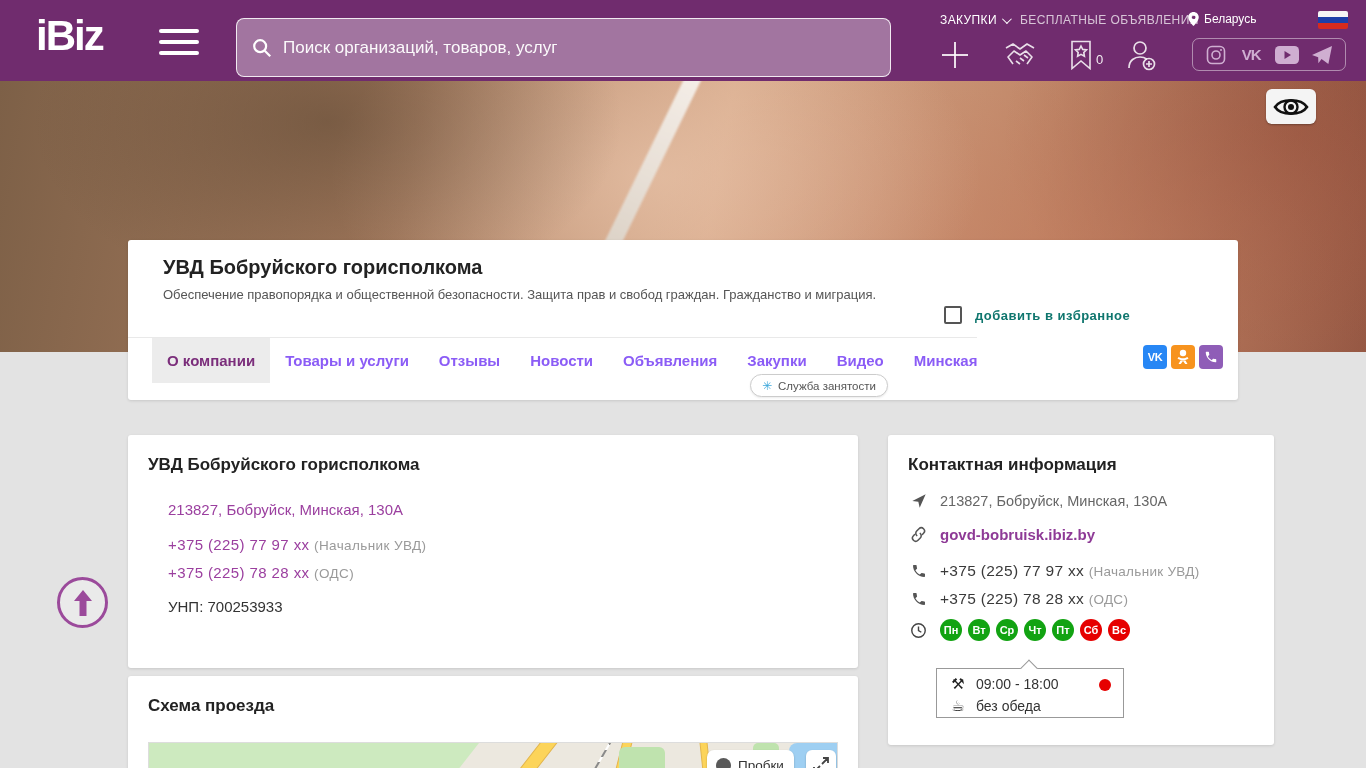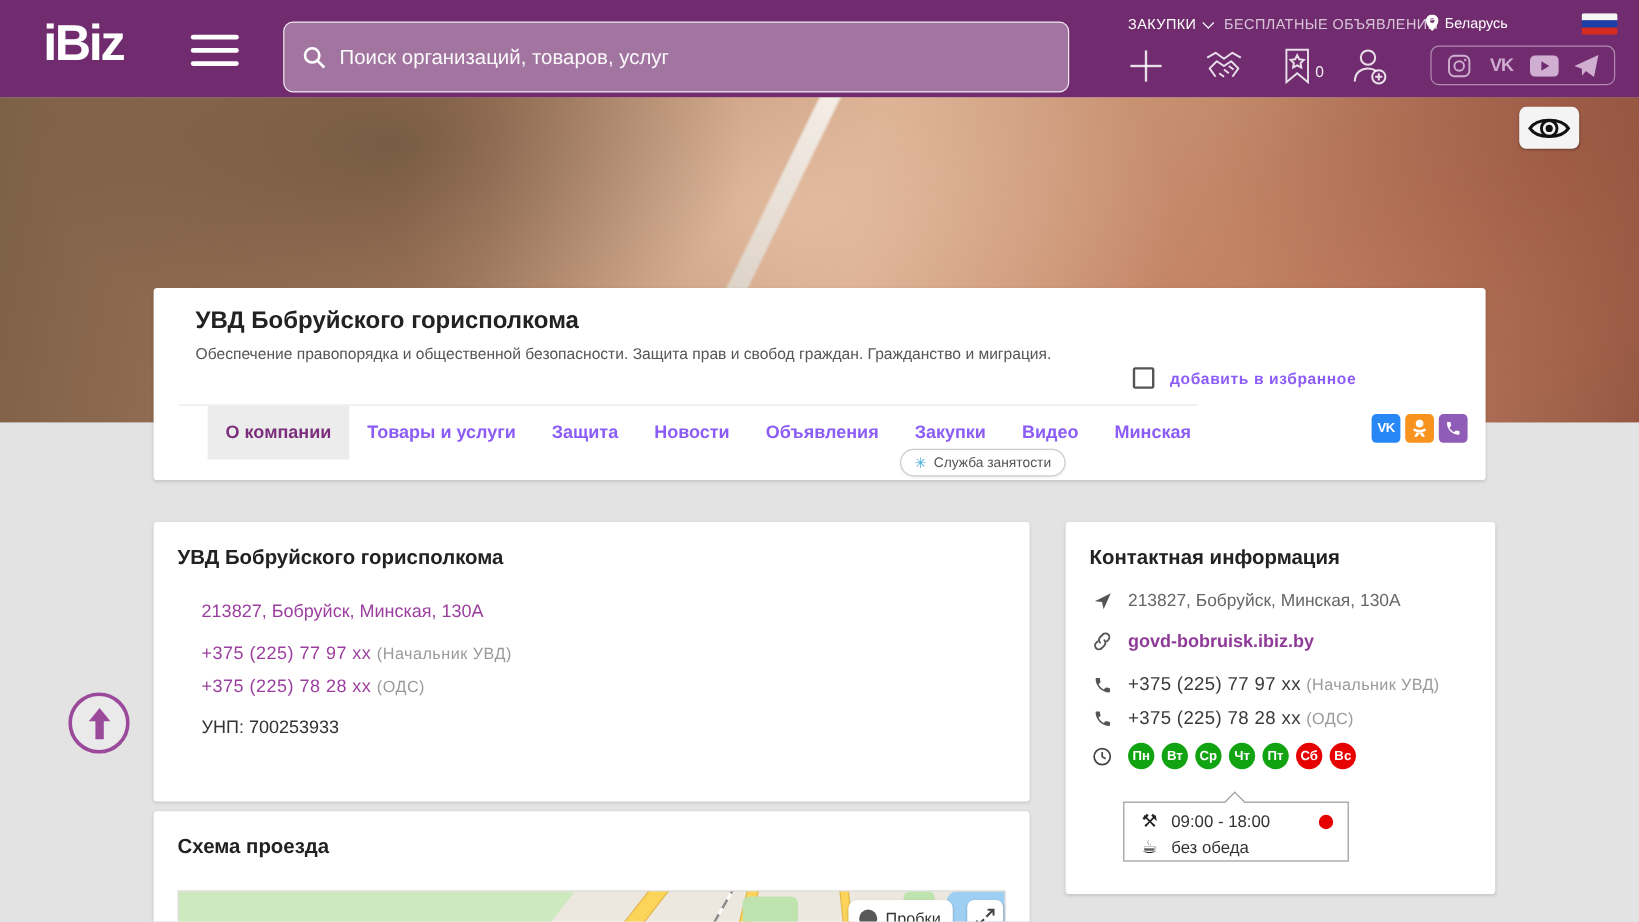--- a/index.html
+++ b/index.html
@@ -47,22 +47,22 @@
   .eye-btn { position:absolute; left:1266px; top:89px; width:50px; height:35px; background:#f4f4f4; border-radius:6px;
     display:flex; align-items:center; justify-content:center; cursor:pointer; z-index:3; box-shadow:0 1px 2px rgba(0,0,0,.3); }
 
   
   .card { position:absolute; background:#fff; border-radius:3px; box-shadow:0 1px 3px rgba(0,0,0,.12); }
   .main-card { left:128px; top:240px; width:1110px; height:160px; z-index:5; }
   .company-title { position:absolute; left:35px; top:16px; font-size:20px; font-weight:bold; color:#222; }
   .company-desc { position:absolute; left:35px; top:47px; font-size:13px; color:#555; }
   .fav { position:absolute; left:816px; top:66px; display:flex; align-items:center; gap:13px; cursor:pointer; }
   .fav-box { width:18px; height:18px; border:2px solid #555; border-radius:2px; background:#fff; }
-  .fav-label { font-size:13px; font-weight:bold; color:#8b5cf6; letter-spacing:.5px; }
-  .tabs-row { position:absolute; left:0; top:97px; width:849px; height:46px; border-top:1px solid #e9e9e9; display:flex; align-items:stretch; padding-left:24px;margin-left:21px; }
+  .fav-label { font-size:13px; font-weight:bold; color:#0f766e; letter-spacing:.5px; }
+  .tabs-row { position:absolute; left:0; top:97px; width:849px; height:46px; border-top:1px solid #e9e9e9; display:flex; align-items:stretch; padding-left:24px; }
   .tab { display:flex; align-items:center; padding:0 15px; font-size:15px; font-weight:bold; color:#8b5cf6; cursor:pointer; white-space:nowrap; }
   .tab.active { background:#ececec; color:#7b2e7b; }
   .tab-tooltip { position:absolute; left:622px; top:134px; height:23px; background:#fff; border:1px solid #ccc; border-radius:12px;
     display:flex; align-items:center; gap:6px; padding:0 11px; font-size:11.5px; color:#555; z-index:6; box-shadow:0 1px 2px rgba(0,0,0,.08); }
   .sparkle { color:#3fa9dc; font-size:12px; }
   .page-socials { position:absolute; left:1015px; top:105px; display:flex; gap:4px; }
   .psoc { width:24px; height:24px; border-radius:4px; display:flex; align-items:center; justify-content:center; cursor:pointer; color:#fff; }
   .psoc.vk { background:#2787f5; font-weight:bold; font-size:11px; letter-spacing:-.5px; }
   .psoc.ok { background:#f7931e; }
   .psoc.viber { background:#8f5db7; font-size:14px; }
@@ -80,21 +80,21 @@
   .m-road { position:absolute; background:#fcd45a; border:1px solid #e3b64e; border-radius:3px; }
   .m-rail { position:absolute; width:2px; height:220px; background:repeating-linear-gradient(#8a8a8a 0 8px, #fff 8px 14px); }
   .m-water { position:absolute; background:#9ecff2; border-radius:8px; }
   .traffic-btn { position:absolute; left:579px; top:74px; width:87px; height:30px; background:#fff; border-radius:7px;
     display:flex; align-items:center; gap:7px; padding-left:9px; font-size:13.5px; color:#333; cursor:pointer; box-shadow:0 1px 2px rgba(0,0,0,.25); z-index:2;}
   .traffic-dot { width:15px; height:15px; border-radius:50%; background:#595959; }
   .expand-btn { position:absolute; left:678px; top:74px; width:30px; height:30px; background:#fff; border-radius:6px;
     display:flex; align-items:center; justify-content:center; cursor:pointer; box-shadow:0 1px 2px rgba(0,0,0,.25); z-index:2;}
 
   
-  .contact-card { left:888px; top:435px; width:358px; height:310px; z-index:4; }
+  .contact-card { left:888px; top:435px; width:386px; height:310px; z-index:4; }
   .c-row { position:absolute; left:22px; display:flex; align-items:center; gap:13px; }
   .c-ic { width:17px; flex:0 0 auto; display:flex; align-items:center; justify-content:center; color:#555; }
   .c-addr { font-size:14.5px; color:#666; }
   .c-site { font-size:15px; font-weight:bold; color:#8e3a96; cursor:pointer; }
   .c-phone { font-size:15.5px; color:#3a3a3a; letter-spacing:.3px; }
   .day { width:22px; height:22px; border-radius:50%; color:#fff; font-size:11px; font-weight:bold;
     display:inline-flex; align-items:center; justify-content:center; margin-right:6px; }
   .day.work { background:#12a312; }
   .day.off  { background:#e60000; }
   .hours-box { position:absolute; left:48px; top:233px; width:188px; height:50px; background:#fff; border:1px solid #999; z-index:3; }
@@ -208,21 +208,21 @@
 <div class="card main-card">
   <div class="company-title">УВД Бобруйского горисполкома</div>
   <div class="company-desc">Обеспечение правопорядка и общественной безопасности. Защита прав и свобод граждан. Гражданство и миграция.</div>
   <div class="fav">
     <span class="fav-box"></span>
     <span class="fav-label">добавить в избранное</span>
   </div>
   <div class="tabs-row">
       <div class="tab active">О компании</div>
       <div class="tab">Товары и услуги</div>
-      <div class="tab">Защита</div>
+      <div class="tab">Отзывы</div>
       <div class="tab">Новости</div>
       <div class="tab">Объявления</div>
       <div class="tab">Закупки</div>
       <div class="tab">Видео</div>
       <div class="tab">Минская</div>
     </div>
   <div class="tab-tooltip">
     <span class="sparkle">✳</span>
     <span>Служба занятости</span>
   </div>

